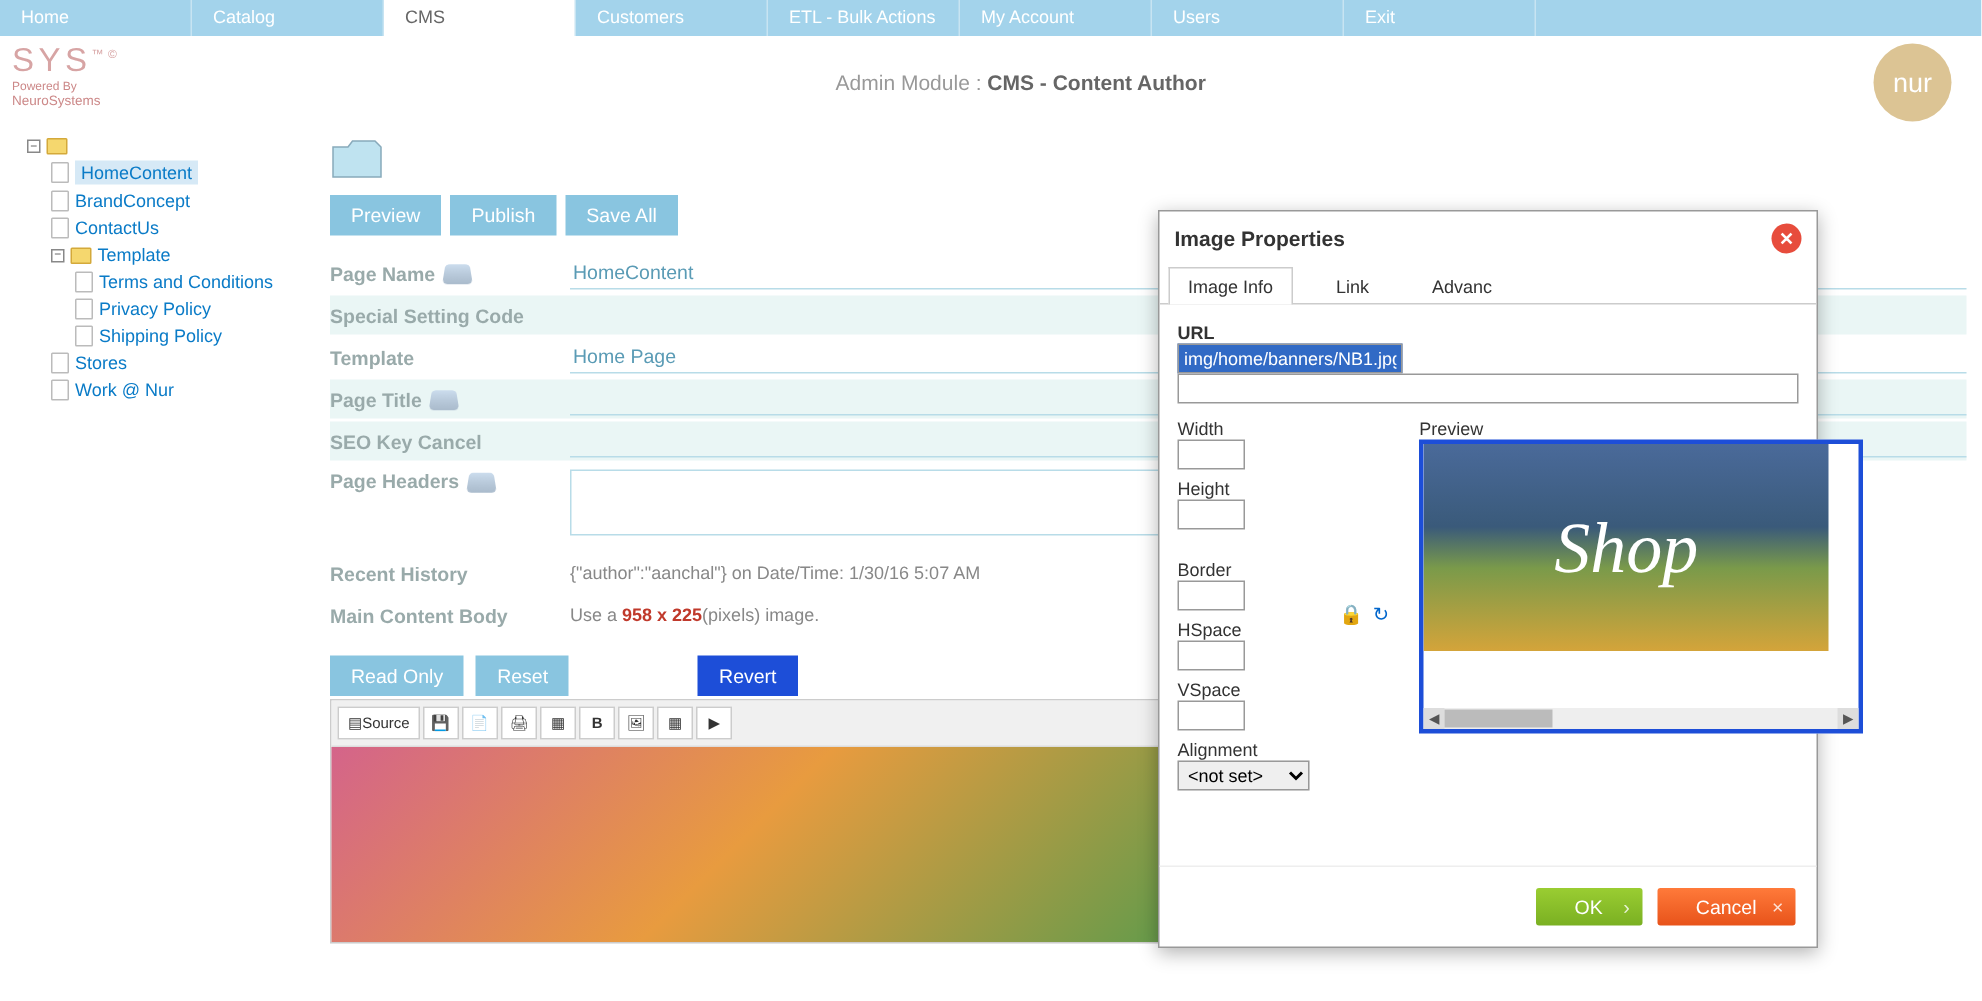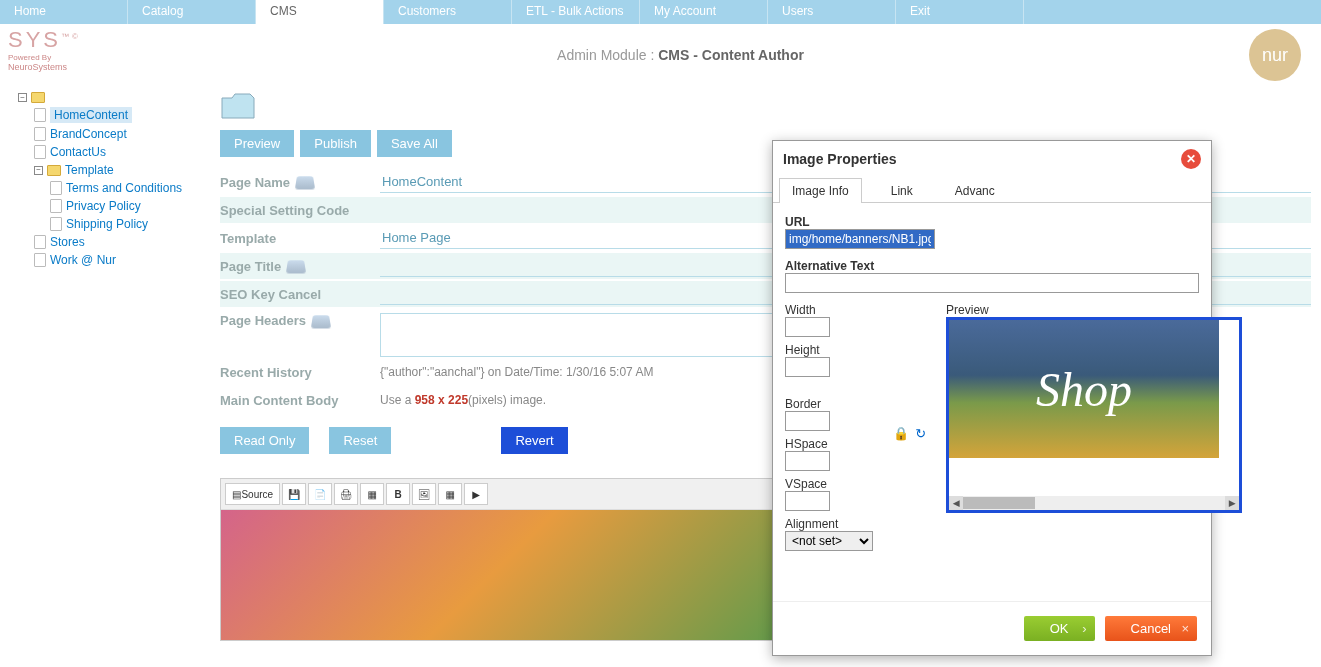--- a/index.html
+++ b/index.html
@@ -43,21 +43,21 @@
 .formrow .val { flex: 1; }
 .formrow input[type=text] { width: 100%; border: none; border-bottom: 1px solid #b8dce8; padding: 3px 2px; font-size: 13px; color: #5a9bb5; background: transparent; }
 .formrow.bg { background: #eaf6f5; }
 .disk-icon { width: 18px; height: 14px; background: linear-gradient(#cde,#abc); border-radius: 3px; display: inline-block; transform: perspective(20px) rotateX(20deg); }
 .textarea { width: 600px; height: 44px; border: 1px solid #b8dce8; }
 .history-text { color: #888; }
 .use-text { color: #888; }
 .use-text .ds { color: #c0392b; font-weight: 600; }
 .use-text .px { color: #888; }
 
-.btnrow2 { display: flex; gap: 20px; margin-top: 14px; margin-bottom: 24px; align-items: center; }
+.btnrow2 { display: flex; gap: 8px; margin-top: 14px; margin-bottom: 2px; align-items: center; }
 .btnrow2 .spacer { width: 70px; }
 
 
 .editor { border: 1px solid #ccc; width: 878px; background: #f7f7f7; }
 .ed-tb { display: flex; gap: 2px; padding: 4px; border-bottom: 1px solid #ddd; background: #f0f0f0; flex-wrap: wrap; }
 .ed-btn { width: 24px; height: 22px; border: 1px solid #ccc; background: #fff; display: flex; align-items: center; justify-content: center; font-size: 10px; cursor: pointer; }
 .ed-body { height: 130px; background: linear-gradient(135deg,#d4648a,#e89b3f,#6b9b4a,#3a6b9b); position: relative; overflow: hidden; }
 .ed-body::after { content:""; position:absolute; right:0; top:0; bottom:0; width:320px; background: linear-gradient(90deg,#4a6b7d,#2a4a5d); }
 
 
@@ -215,21 +215,21 @@
       </div>
     <div class="formrow" style="align-items:flex-start;margin-top:6px">
         <div class="lbl">
           <span>Page Headers</span>
           <span class="disk-icon"></span>
         </div>
         <div class="val">
           <div class="textarea"></div>
         </div>
       </div>
-    <div class="formrow" style="margin-top:2px">
+    <div class="formrow" style="margin-top:12px">
         <div class="lbl">Recent History</div>
         <div class="val history-text">{"author":"aanchal"} on Date/Time: 1/30/16 5:07 AM</div>
       </div>
     <div class="formrow">
         <div class="lbl">Main Content Body</div>
         <div class="val use-text"><span>Use a </span><span class="ds">958 x 225</span><span class="px">(pixels)</span><span> image.</span></div>
       </div>
 
     <div class="btnrow2">
       <button class="btn">Read Only</button>
@@ -263,21 +263,20 @@
     <span class="dlg-close">✕</span>
   </div>
   <div class="dlg-tabs">
     <div class="dlg-tab active">Image Info</div>
     <div class="dlg-tab">Link</div>
     <div class="dlg-tab">Advanc</div>
   </div>
   <div class="dlg-body">
     <div class="fld-lbl">URL</div>
     <input class="fld-in sel" value="img/home/banners/NB1.jpg" style="">
-    <div class="fld-lbl" style="margin-top:10px">Alternative Text</div>
     <input class="fld-in wide" style="">
     <div class="wh-row">
       <div class="wh-col">
         <div><div class="fld-lbl" style="font-weight:normal">Width</div><input class="fld-sm" style=""></div>
         <div><div class="fld-lbl" style="font-weight:normal">Height</div><input class="fld-sm" style=""></div>
         <div style="height:10px"></div>
         <div><div class="fld-lbl" style="font-weight:normal">Border</div><input class="fld-sm" style=""></div>
         <div><div class="fld-lbl" style="font-weight:normal">HSpace</div><input class="fld-sm" style=""></div>
         <div><div class="fld-lbl" style="font-weight:normal">VSpace</div><input class="fld-sm" style=""></div>
         <div><div class="fld-lbl" style="font-weight:normal">Alignment</div><select class="sel-al"><option>&lt;not set&gt;</option></select></div>

